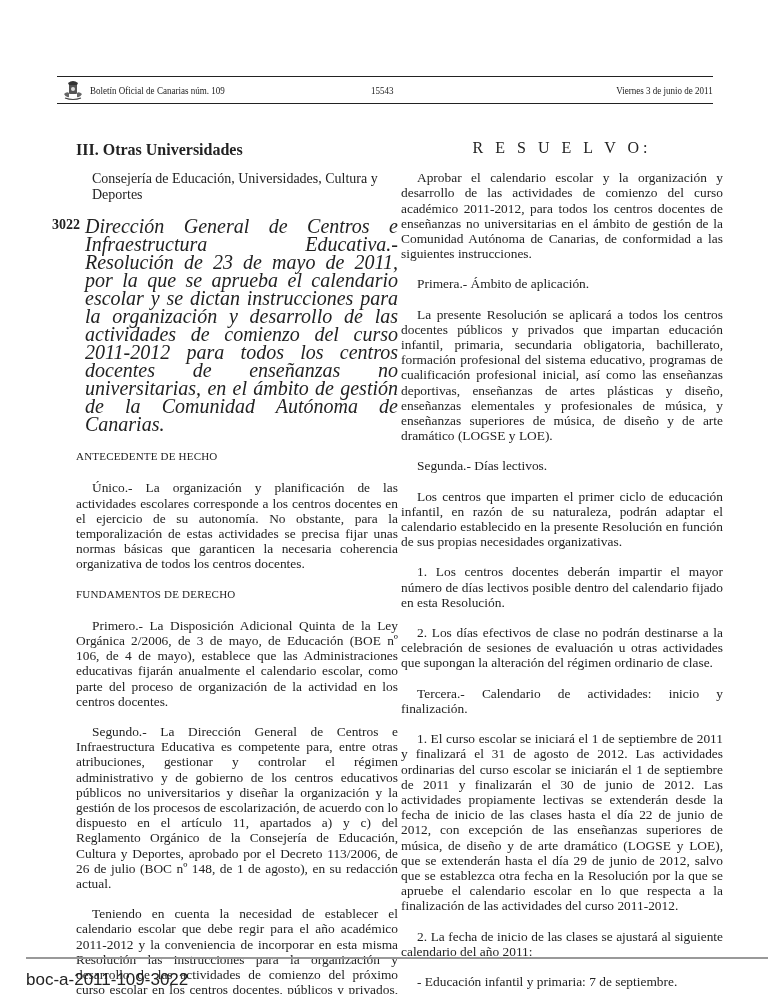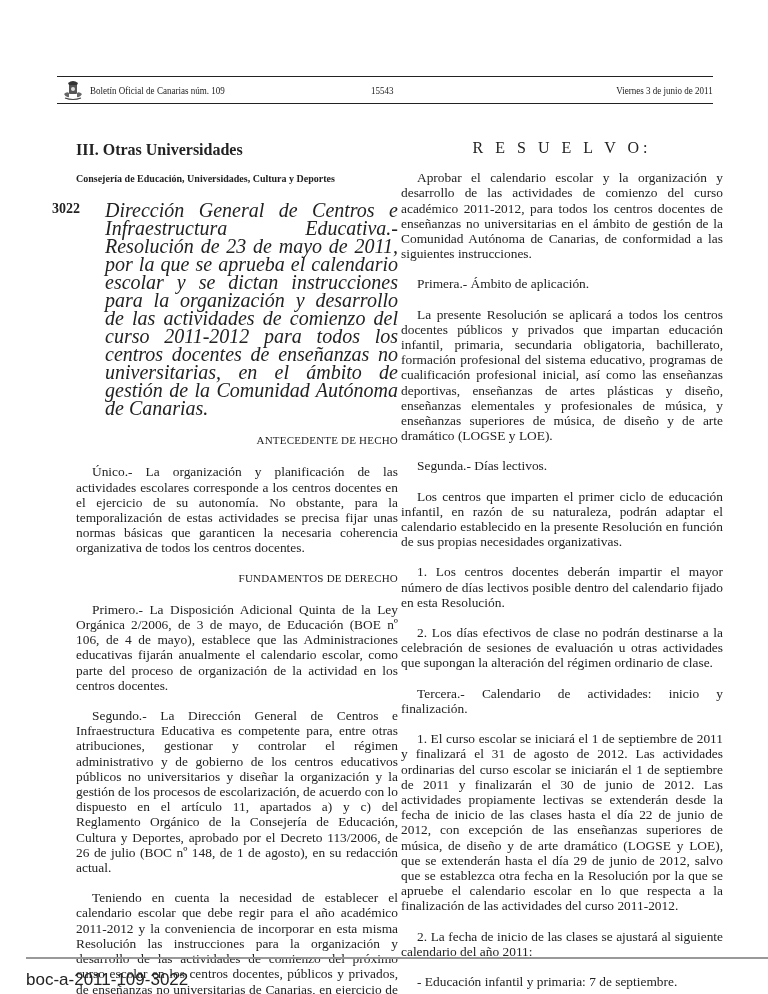--- a/index.html
+++ b/index.html
@@ -11,25 +11,25 @@
   .crest { position: absolute; left: 4px; top: 3px; width: 24px; height: 22px; }
   .hdr-left { position: absolute; left: 33px; top: 8px; font-size: 11px; transform: scaleX(0.82); transform-origin: left center; white-space: nowrap; }
   .hdr-center { position: absolute; left: 314px; top: 8px; font-size: 11px; transform: scaleX(0.82); transform-origin: left center; }
   .hdr-right { position: absolute; right: 0; top: 8px; font-size: 11px; transform: scaleX(0.82); transform-origin: right center; white-space: nowrap; }
 
   .col { position: absolute; top: 140px; width: 322px; font-size: 13.4px; line-height: 15.2px; }
   .col-left { left: 76px; }
   .col-right { left: 401px; }
   .col p { margin: 0 0 15px 0; text-align: justify; text-indent: 16px; hyphens: manual; }
   .section-title { font-weight: bold; font-size: 16px; margin: 2px 0 14px 0; }
-  .dept { font-weight: bold; font-size: 10px; line-height: 16px; margin: 0 0 14px 0; }
+  .dept { font-weight: normal; font-size: 14px; line-height: 16px; margin: 0 0 14px 16px; }
   .entry { display: flex; margin: 0 0 16px 0; }
   .entry-num { font-weight: bold; width: 33px; flex: none; font-size: 14px; }
   .entry-text { font-style: italic; text-align: justify; font-size: 20px; line-height: 18px; }
-  .small-caps-head { text-align: right; font-size: 11px; margin: 0 0 16px 0; letter-spacing: 0.2px; }
+  .small-caps-head { text-align: left; font-size: 11px; margin: 0 0 16px 0; letter-spacing: 0.2px; }
   .resuelvo { text-align: center; letter-spacing: 4px; font-size: 16px; margin: 0 0 15px 0; }
 
   .footer-rule { position: absolute; left: 26px; top: 957px; width: 742px; border-top: 2px solid #999; }
   .footer-code { position: absolute; left: 26px; top: 970px; font-family: "Liberation Sans", sans-serif; font-size: 17px; color: #222; }
 </style>
 </head>
 <body>
 
 <div class="header">
   <div class="rule-top"></div>
@@ -43,21 +43,21 @@
   </svg>
   <span class="hdr-left">Boletín Oficial de Canarias núm. 109</span>
   <span class="hdr-center">15543</span>
   <span class="hdr-right">Viernes 3 de junio de 2011</span>
   <div class="rule-bot"></div>
 </div>
 
 <div class="col col-left">
   <div class="section-title">III. Otras Universidades</div>
   <div class="dept">Consejería de Educación, Universidades, Cultura y Deportes</div>
-  <div class="entry" style="margin-left:-24px;gap:20px;">
+  <div class="entry" style="margin-left:-24px;">
     <span class="entry-num">3022</span>
     <span class="entry-text">Dirección General de Centros e Infraestructura Educativa.- Resolución de 23 de mayo de 2011, por la que se aprueba el calendario escolar y se dictan instrucciones para la organización y desarrollo de las actividades de comienzo del curso 2011-2012 para todos los centros docentes de enseñanzas no universitarias, en el ámbito de gestión de la Comunidad Autónoma de Canarias.</span>
   </div>
   <div class="small-caps-head">ANTECEDENTE DE HECHO</div>
   <p>Único.- La organización y planificación de las actividades escolares corresponde a los centros docentes en el ejercicio de su autonomía. No obstante, para la temporalización de estas actividades se precisa fijar unas normas básicas que garanticen la necesaria coherencia organizativa de todos los centros docentes.</p>
   <div class="small-caps-head">FUNDAMENTOS DE DERECHO</div>
   <p>Primero.- La Disposición Adicional Quinta de la Ley Orgánica 2/2006, de 3 de mayo, de Educación (BOE nº 106, de 4 de mayo), establece que las Administraciones educativas fijarán anualmente el calendario escolar, como parte del proceso de organización de la actividad en los centros docentes.</p>
   <p>Segundo.- La Dirección General de Centros e Infraestructura Educativa es competente para, entre otras atribuciones, gestionar y controlar el régimen administrativo y de gobierno de los centros educativos públicos no universitarios y diseñar la organización y la gestión de los procesos de escolarización, de acuerdo con lo dispuesto en el artículo 11, apartados a) y c) del Reglamento Orgánico de la Consejería de Educación, Cultura y Deportes, aprobado por el Decreto 113/2006, de 26 de julio (BOC nº 148, de 1 de agosto), en su redacción actual.</p>
   <p>Teniendo en cuenta la necesidad de establecer el calendario escolar que debe regir para el año académico 2011-2012 y la conveniencia de incorporar en esta misma Resolución las instrucciones para la organización y desarrollo de las actividades de comienzo del próximo curso escolar en los centros docentes, públicos y privados, de enseñanzas no universitarias de Canarias, en ejercicio de las competencias atribuidas,</p>
 </div>

